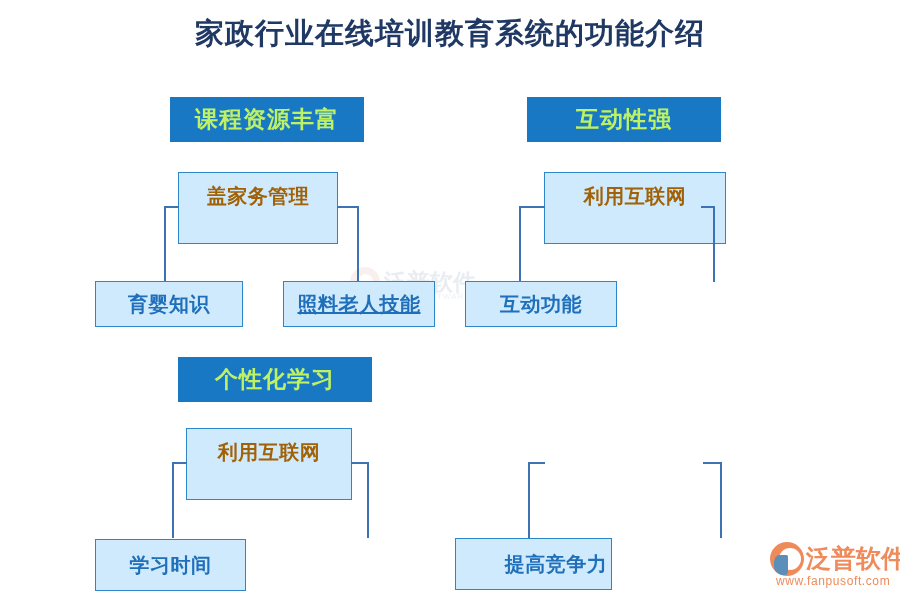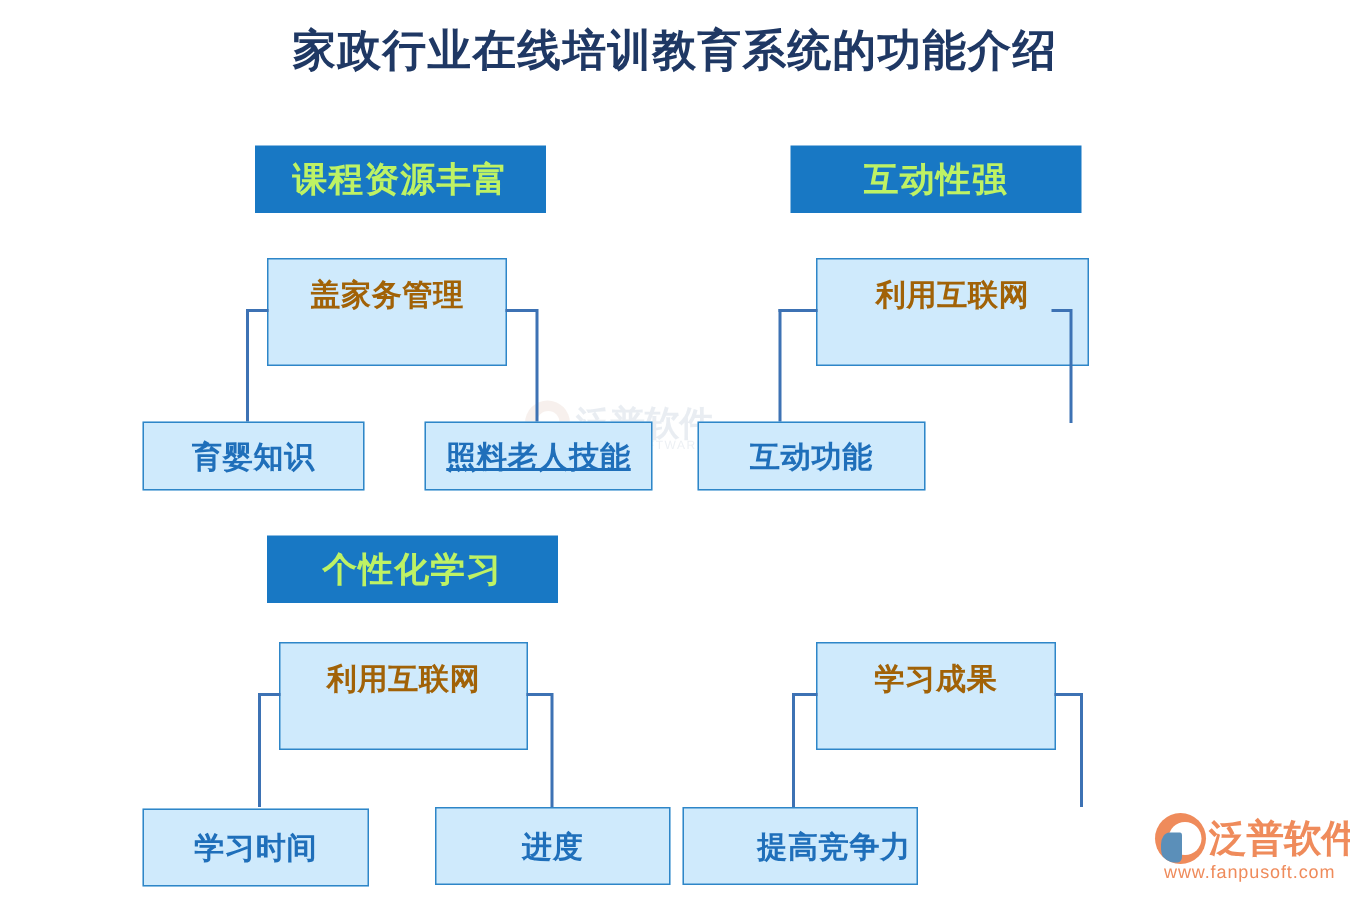--- a/index.html
+++ b/index.html
@@ -222,24 +222,22 @@
   <div class="node header" style="left:178px; top:357px; width:194px; height:45px;">个性化学习</div>
 
   <div class="node parentbox" style="left:186px; top:428px; width:166px; height:72px;">利用互联网</div>
 
   <div class="conn h" style="left:172px; top:462px; width:15px;"></div>
   <div class="conn v" style="left:172px; top:462px; height:76px;"></div>
   <div class="conn h" style="left:351px; top:462px; width:17px;"></div>
   <div class="conn v" style="left:367px; top:462px; height:76px;"></div>
 
   <div class="node leafbox" style="left:95px; top:539px; width:151px; height:52px;">学习时间</div>
-  <div class="node leafbox" style="left:290px; top:538px; width:157px; height:52px;">进度</div>
-
-
-  <div class="node parentbox" style="left:544px; top:428px; width:160px; height:72px;">学习成果</div>
+
+
 
   <div class="conn h" style="left:528px; top:462px; width:17px;"></div>
   <div class="conn v" style="left:528px; top:462px; height:76px;"></div>
   <div class="conn h" style="left:703px; top:462px; width:18px;"></div>
   <div class="conn v" style="left:720px; top:462px; height:76px;"></div>
 
   <div class="node leafbox" style="left:455px; top:538px; width:157px; height:52px;padding-left:45px;">提高竞争力</div>
 
   <div class="brand-logo">
     <div class="bl-mark"></div>

